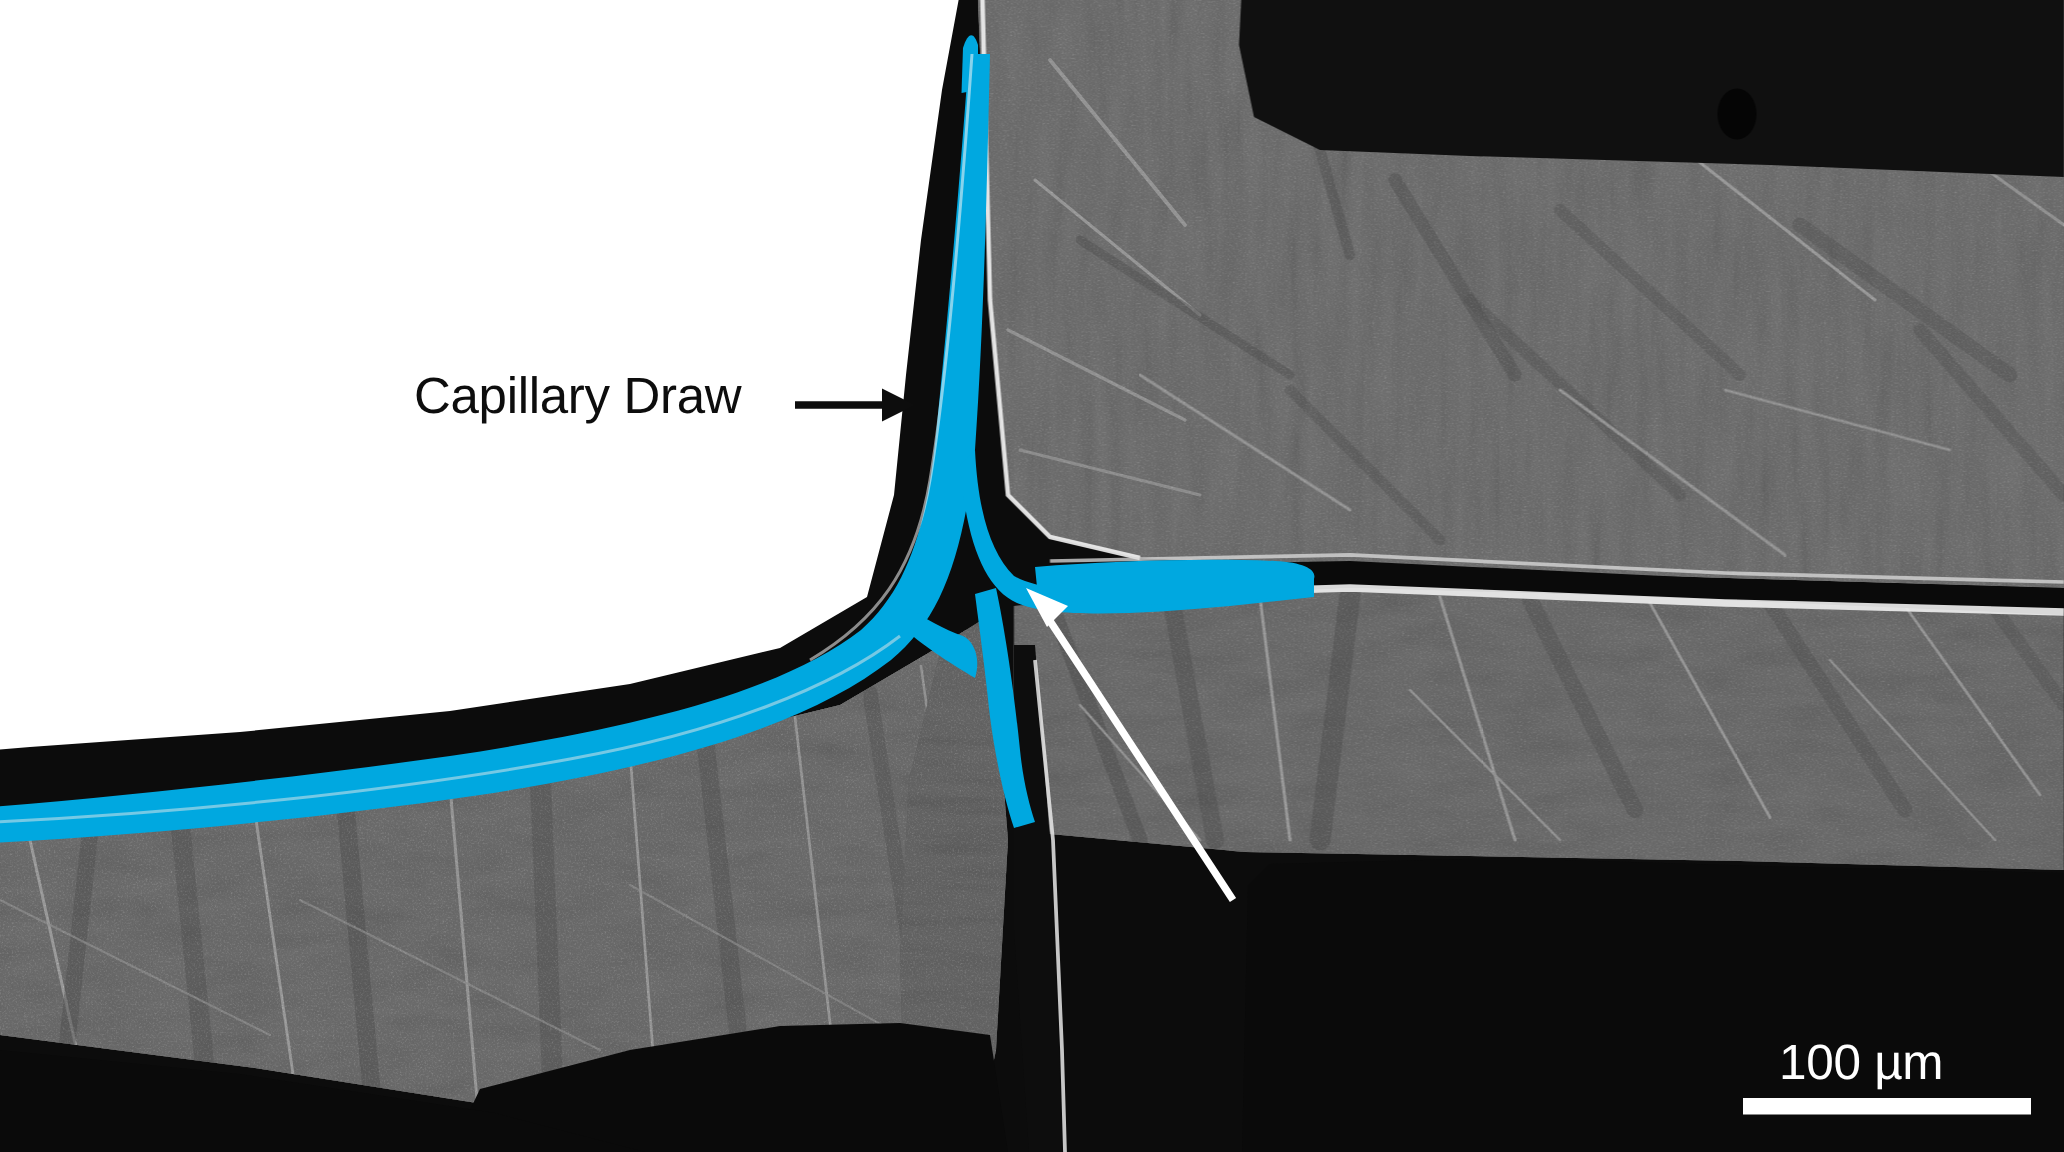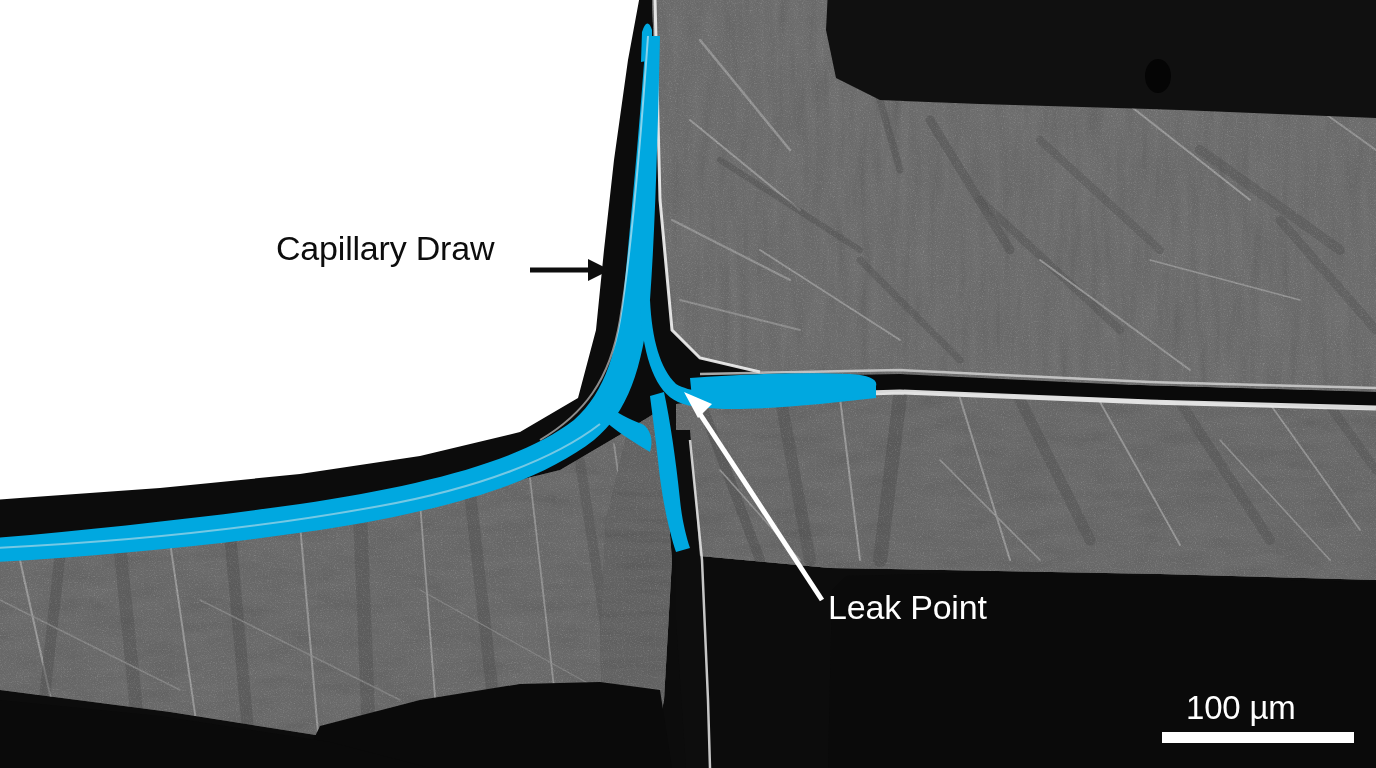--- a/index.html
+++ b/index.html
@@ -23,21 +23,21 @@
     display: block;
   }
   .anno-text {
     position: absolute;
     white-space: nowrap;
     font-family: "Liberation Sans", sans-serif;
     letter-spacing: -0.2px;
   }
   #label-capillary {
     left: 276px;
-    top: 229px;
+    top: 245px;
     font-size: 34px;
     color: #0d0d0d;
   }
   #label-leak {
     left: 828px;
     top: 588px;
     font-size: 34px;
     color: #ffffff;
   }
   #label-scalebar {
@@ -308,19 +308,18 @@
     </g>
 
     <g>
       <line x1="822" y1="600" x2="700" y2="414" stroke="#ffffff" stroke-width="5"></line>
       <polygon points="684,392 712,404 698,418" fill="#ffffff"></polygon>
     </g>
   </svg>
 
   <div class="anno-text" id="label-capillary">Capillary Draw</div>
 
-  <div class="anno-text" id="label-leak">Leak Point</div>
 
   <div class="anno-text" id="label-scalebar">100 µm</div>
 
   <div id="scalebar-line"></div>
 
 </div>
 
 </body></html>

